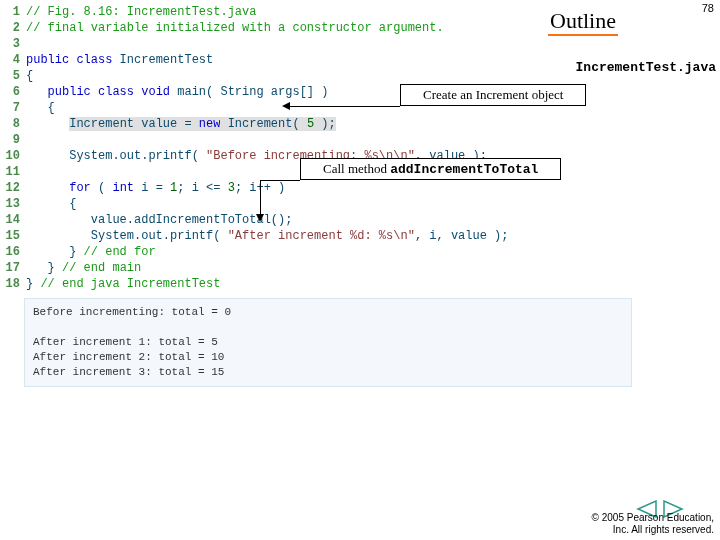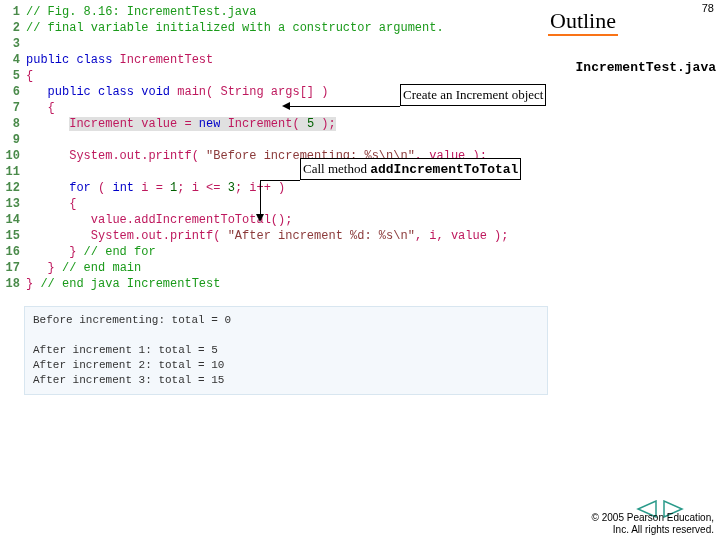--- a/index.html
+++ b/index.html
@@ -6,27 +6,27 @@
   body { width: 720px; height: 540px; font-family: Arial, sans-serif; background: #fff; position: relative; overflow: hidden; }
   .code-area { padding: 4px 0 0 0; font-family: Consolas, "Courier New", monospace; font-size: 12px; line-height: 16px; }
   .code-line { display: flex; align-items: flex-start; }
   .ln { width: 26px; text-align: right; color: #4a8a4a; font-weight: bold; padding-right: 6px; user-select: none; }
   .code { white-space: pre; }
   .c-comment { color: #1a9a1a; }
   .c-key { color: #0000c8; font-weight: normal; }
   .c-type { color: #0000c8; }
   .c-str { color: #8b3a3a; }
   .c-num { color: #006000; }
-  .c-plain { color: #be185d; }
+  .c-plain { color: #0c4a6e; }
   .hl { background: #e0e0e0; }
-  .output-box { margin: 14px 4px 0 24px; background: #f4f8fc; border: 1px solid #d8e6f0; padding: 6px 8px; font-family: Consolas, "Courier New", monospace; font-size: 11px; line-height: 15px; white-space: pre; color: #333; width: 524px; }
+  .output-box { margin: 6px 4px 0 24px; background: #f4f8fc; border: 1px solid #d8e6f0; padding: 6px 8px; font-family: Consolas, "Courier New", monospace; font-size: 11px; line-height: 15px; white-space: pre; color: #333; width: 608px; }
   .outline-box { position: absolute; top: 8px; left: 548px; border-bottom: 2px solid #f97316; font-family: "Times New Roman", serif; font-size: 22px; padding: 0 2px; }
   .page-num { position: absolute; top: 2px; right: 6px; font-size: 11px; }
   .filename { position: absolute; top: 60px; right: 4px; font-family: "Courier New", monospace; font-weight: bold; font-size: 13px; }
-  .callout { position: absolute; background: #fff; border: 1px solid #000; font-family: "Times New Roman", serif; font-size: 13px; padding: 2px 2px; text-align: right; }
+  .callout { position: absolute; background: #fff; border: 1px solid #000; font-family: "Times New Roman", serif; font-size: 13px; padding: 2px 22px; text-align: right; }
   .callout .mono { font-family: "Courier New", monospace; font-weight: bold; }
   .arrow-line { position: absolute; background: #000; height: 1px; }
   .arrow-head { position: absolute; width: 0; height: 0; border-top: 4px solid transparent; border-bottom: 4px solid transparent; border-right: 8px solid #000; }
   .footer { position: absolute; bottom: 4px; right: 6px; font-size: 10px; text-align: right; line-height: 12px; }
   .nav-btn { position: absolute; bottom: 22px; width: 22px; height: 18px; display: flex; align-items: center; justify-content: center; }
   .nav-btn svg { width: 22px; height: 18px; }
 </style>
 </head>
 <body>
 

